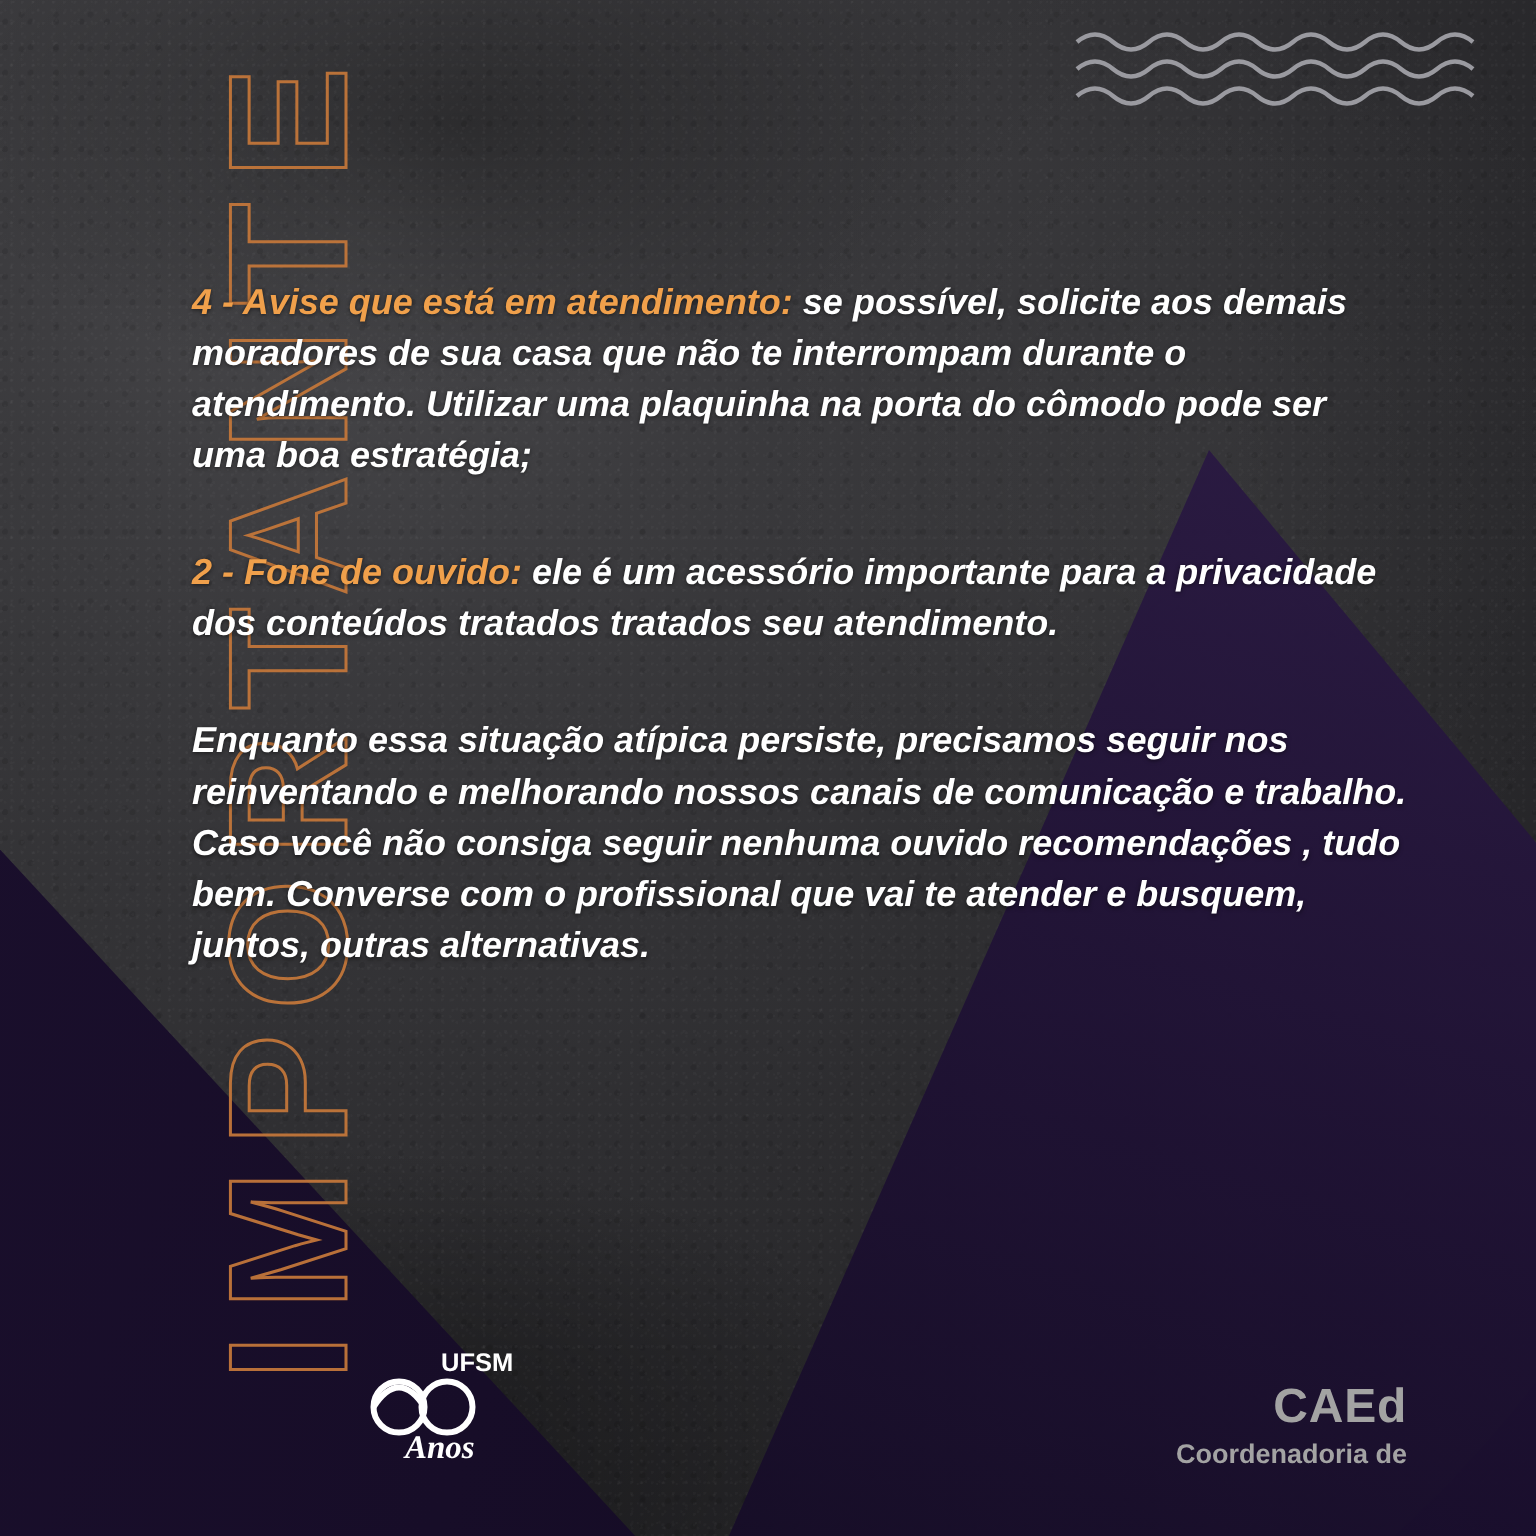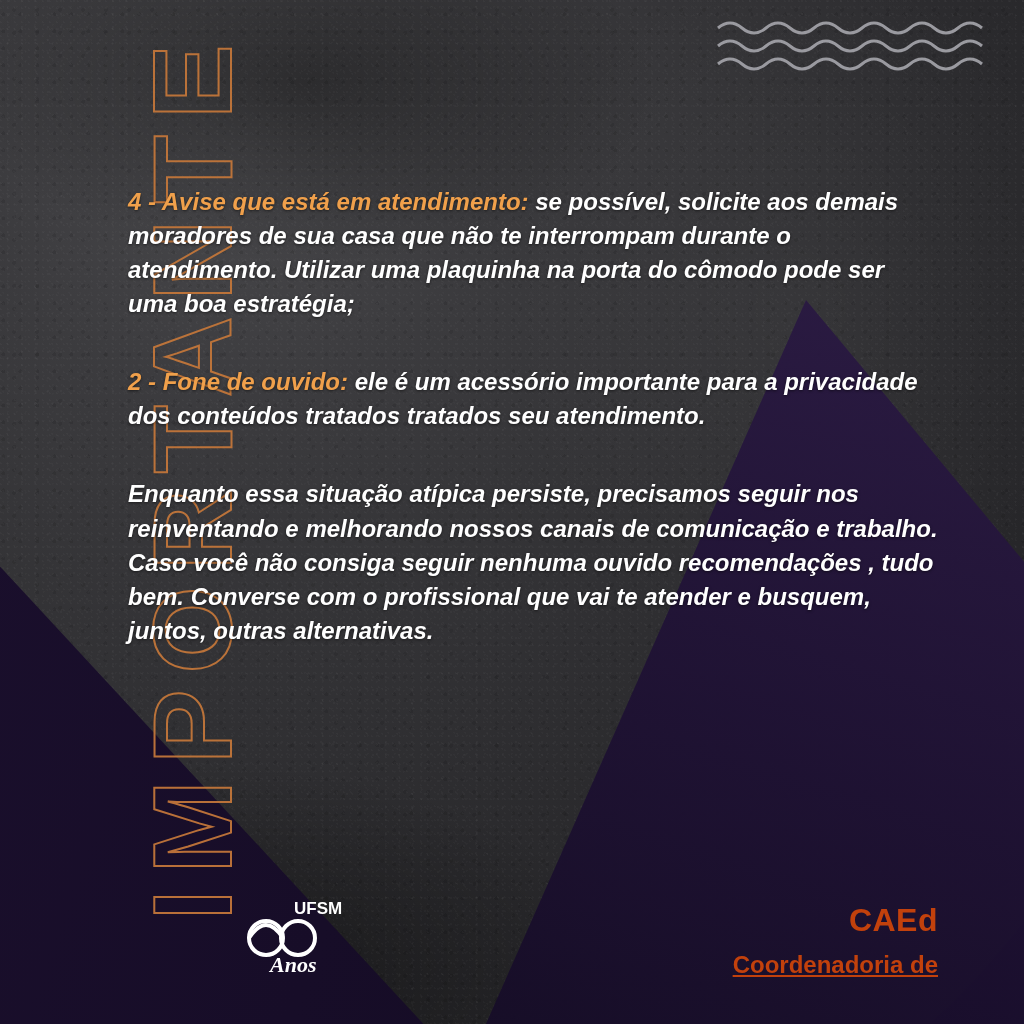--- a/index.html
+++ b/index.html
@@ -139,34 +139,33 @@
     bottom: 42px;
     width: 130px;
     height: 84px;
     color: #84cc16;
   }
   .footer-right {
     position: absolute;
     right: 86px;
     bottom: 44px;
     text-align: right;
-    color: #c2410c;
+    color: #a3a3a3;
   }
   .footer-right .brand {
     font-size: 32px;
     font-weight: 700;
     letter-spacing: 0.5px;
     line-height: 1.1;
   }
   .footer-right .sub {
-    font-size: 24px;
+    font-size: 18px;
     font-weight: 700;
     line-height: 1.25;
-    margin-top: 12px;
-    text-decoration: underline;
+    margin-top: 2px;
   }
 </style>
 </head>
 <body>
 
 <div id="canvas">
 
   <div class="bg-purple"></div>
   <div class="bg-sphere"></div>
   <div class="smudge"></div>

